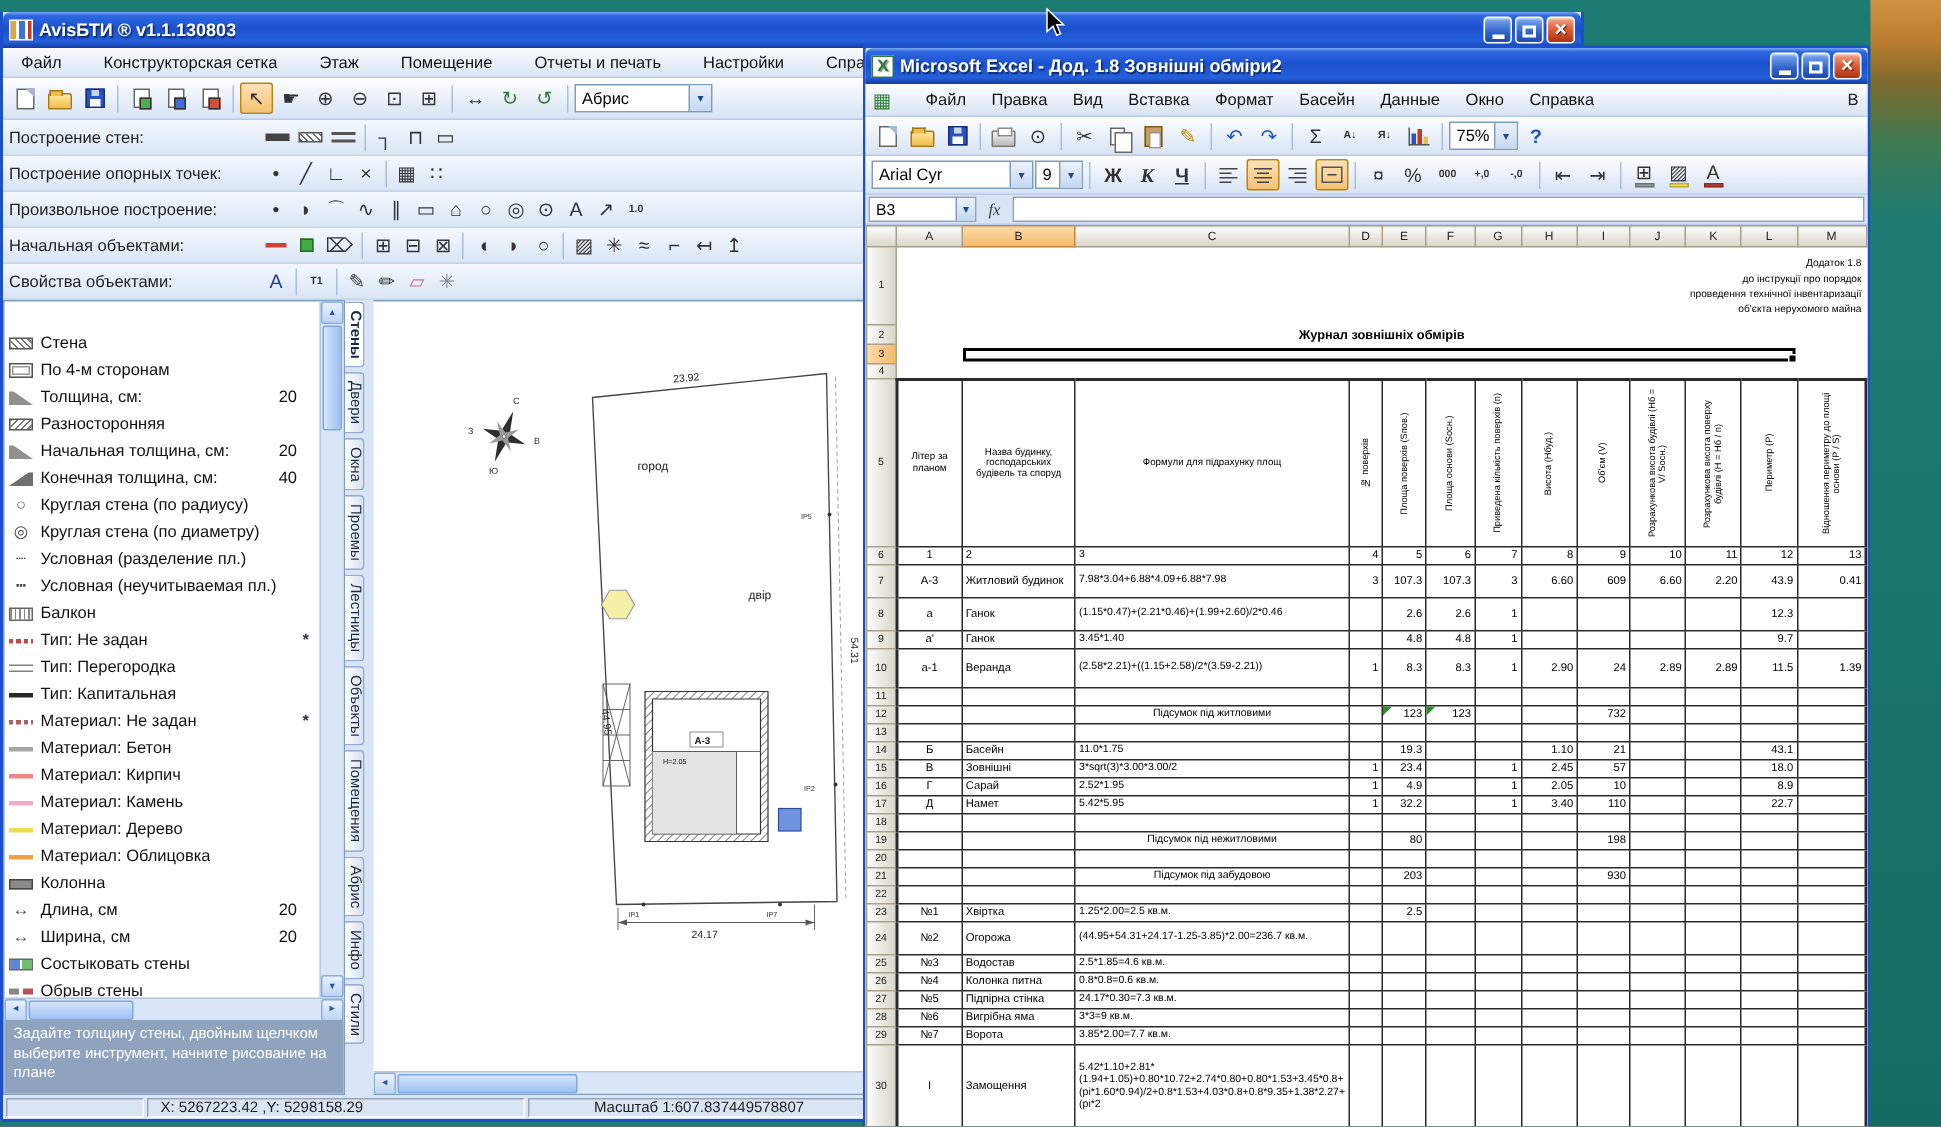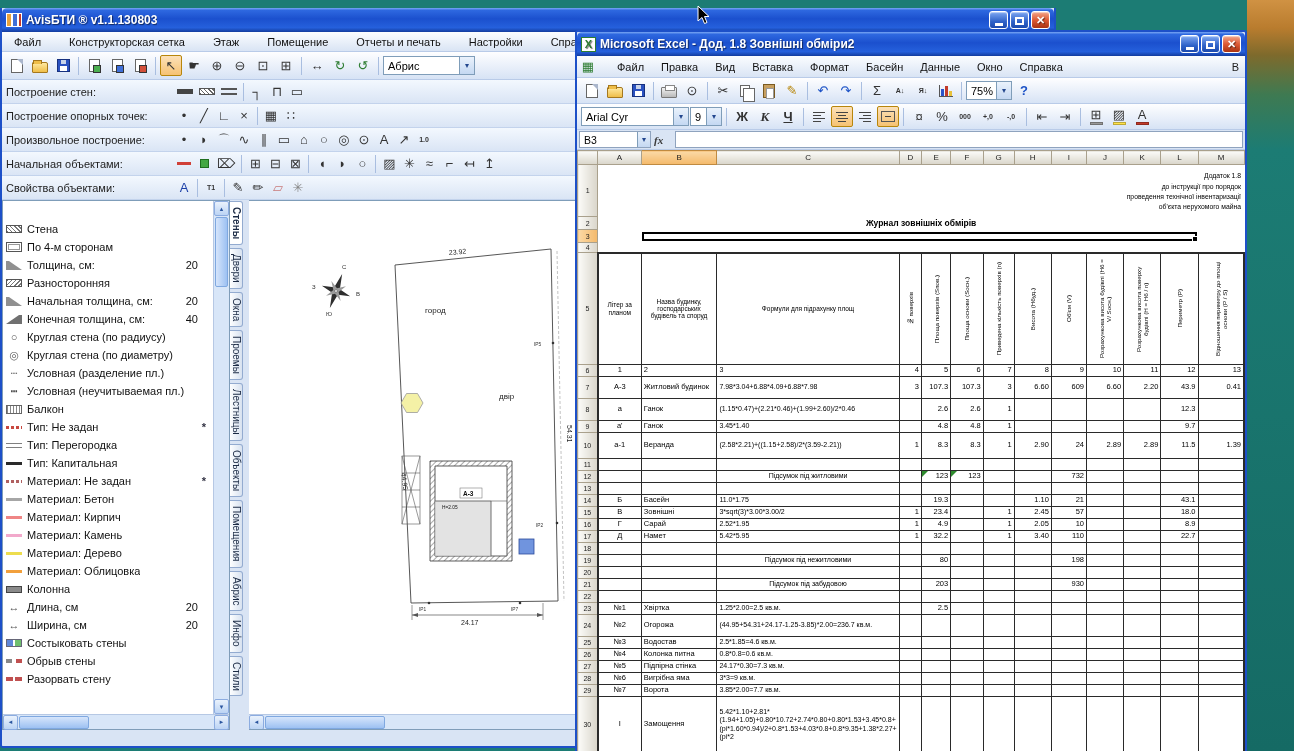--- a/index.html
+++ b/index.html
@@ -114,21 +114,21 @@
   .excel{position:absolute;left:575px;top:30px;width:672px;height:721px;border:2px solid #1D50C8;border-bottom:none;background:#D9E4F4;z-index:5;display:flex;flex-direction:column;border-radius:3px 3px 0 0}
   .excel .menubar{height:22px}
   .excel .toolbar{height:26px}
   .xlicon{width:15px;height:15px;background:#fff;border:1px solid #2E7D32;color:#2E7D32;font-weight:bold;font-size:11px;display:flex;align-items:center;justify-content:center;flex:0 0 15px}
   .sheeticon{width:14px;height:14px;display:flex;align-items:center;justify-content:center;color:#2E7D32;font-size:13px;margin-right:2px}
   .qbox{margin-left:auto;font-size:11px;color:#222;padding-right:2px}
   .formula{height:20px;display:flex;align-items:center;gap:3px;background:#D9E4F4;padding:1px 2px;border-bottom:1px solid #B9CBE8}
   .namebox{width:72px;height:17px;background:#fff;border:1px solid #8FA3BE;font-size:10.5px;display:flex;align-items:center}
   .namebox .nb{flex:1;padding-left:4px}
   .namebox .tcarr{width:13px}
-  .fx{font-family:"Liberation Serif",serif;font-style:italic;font-weight:bold;font-size:11px;color:#3A3A3A;width:18px;}
+  .fx{font-family:"Liberation Serif",serif;font-style:italic;font-weight:normal;font-size:11px;color:#3A3A3A;width:18px;text-align:center}
   .finput{flex:1;height:17px;background:#fff;border:1px solid #8FA3BE}
   .gridwrap{flex:1;background:#fff;overflow:hidden;position:relative}
   table.sheet{border-collapse:collapse;table-layout:fixed;font-size:7.5px;color:#000}
   .sheet th.ch{background:linear-gradient(#FBFBF8,#D9D5CA);border:1px solid #A9A08C;font-weight:normal;font-size:8px;height:14px;color:#222;padding:0}
   .sheet th.ch.sel{background:linear-gradient(#FBD9A6,#F4B96A);border-color:#C08A40}
   .sheet td.rh{background:linear-gradient(90deg,#FBFBF8,#D9D5CA);border:1px solid #A9A08C;text-align:center;font-size:7px;color:#222;padding:0}
   .sheet td.rh.sel{background:linear-gradient(90deg,#FBD9A6,#F4B96A)}
   .sheet td.c{border:1px solid #2A2A2A;padding:0 2px;overflow:hidden;vertical-align:middle;line-height:1.15;word-wrap:break-word;position:relative}
   .sheet td.nb{border:none;padding:0;overflow:hidden}
   .sheet td.c0{border-left-width:2px}
@@ -518,20 +518,21 @@
             <span class="sfill"></span>
             <span class="sbtn">▼</span>
           </div>
         </div>
         <div class="hscroll">
           <span class="sbtn">◄</span>
           <span class="hthumb"></span>
           <span class="sfill"></span>
           <span class="sbtn">►</span>
         </div>
+        <div class="hint">Задайте толщину стены, двойным щелчком выберите инструмент, начните рисование на плане</div>
       </div>
       <div class="tabstrip" id="avis-tabs">
           <div class="vtab active">Стены</div>
           <div class="vtab">Двери</div>
           <div class="vtab">Окна</div>
           <div class="vtab">Проемы</div>
           <div class="vtab">Лестницы</div>
           <div class="vtab">Объекты</div>
           <div class="vtab">Помещения</div>
           <div class="vtab">Абрис</div>
@@ -606,20 +607,26 @@
         </svg>
         <div class="hscroll">
           <span class="sbtn">◄</span>
           <span class="hthumb" style="width:120px"></span>
           <span class="sfill"></span>
           <span class="sbtn">►</span>
         </div>
       </div>
     </div>
 
+    <div class="statusbar">
+      <span class="sseg" style="width:92px"></span>
+      <span class="sseg" style="width:252px">X: 5267223.42 ,Y: 5298158.29</span>
+      <span class="sseg" style="width:228px;justify-content:center">Масштаб 1:607.837449578807</span>
+      <span class="sseg" style="flex:1"></span>
+    </div>
   </div>
 
   <div class="excel">
     <div class="titlebar">
       <span class="xlicon">X</span>
       <span class="ttext">Microsoft Excel - Дод. 1.8 Зовнішні обміри2</span>
       <span class="wbtns">
         <span class="wbtn bmin">
             <span></span>
           </span>

